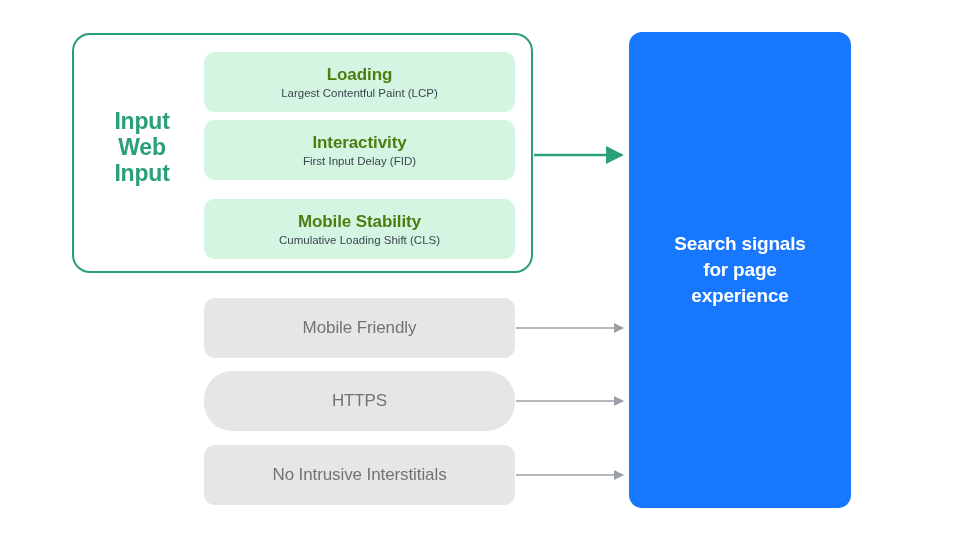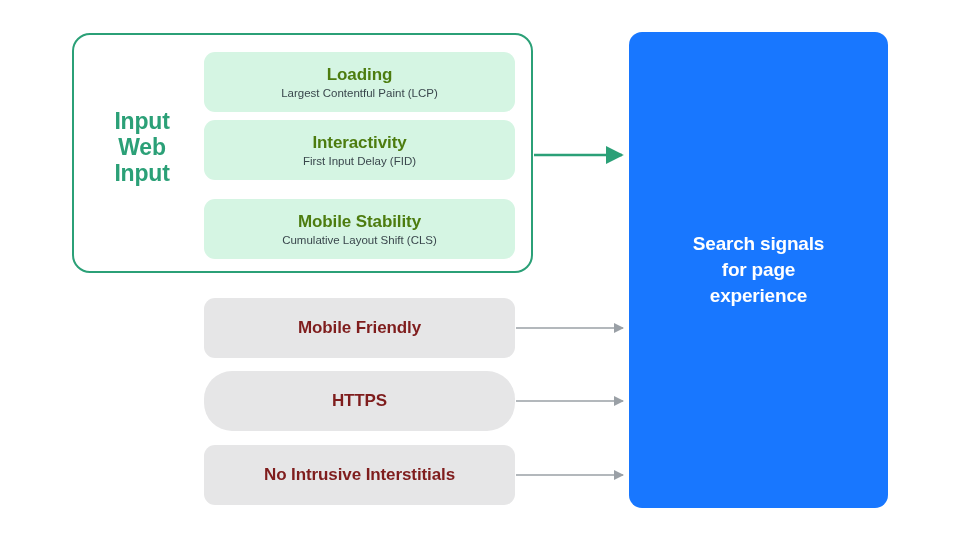--- a/index.html
+++ b/index.html
@@ -92,32 +92,32 @@
     border-radius: 11px;
     display: flex;
     align-items: center;
     justify-content: center;
   }
   .gray-card.g0 { top: 298px; }
   .gray-card.g1 { top: 371px; border-radius: 28px; }
   .gray-card.g2 { top: 445px; }
 
   .gray-label {
-    color: #7f1d1d;
+    color: #737373;
     font-size: 17px;
-    font-weight: bold;
+    font-weight: normal;
     letter-spacing: -0.1px;
   }
 
   
   .blue-box {
     position: absolute;
     left: 629px;
     top: 32px;
-    width: 259px;
+    width: 222px;
     height: 476px;
     background: #1877FF;
     border-radius: 13px;
     display: flex;
     align-items: center;
     justify-content: center;
   }
   .blue-text {
     color: #ffffff;
     font-size: 19px;
@@ -156,21 +156,21 @@
     <div class="vital-sub">Largest Contentful Paint (LCP)</div>
   </div>
 
   <div class="vital-card v1">
     <div class="vital-title">Interactivity</div>
     <div class="vital-sub">First Input Delay (FID)</div>
   </div>
 
   <div class="vital-card v2">
     <div class="vital-title">Mobile Stability</div>
-    <div class="vital-sub">Cumulative Layout Shift (CLS)</div>
+    <div class="vital-sub">Cumulative Loading Shift (CLS)</div>
   </div>
 
   <div class="gray-card g0">
     <div class="gray-label">Mobile Friendly</div>
   </div>
 
   <div class="gray-card g1">
     <div class="gray-label">HTTPS</div>
   </div>
 

